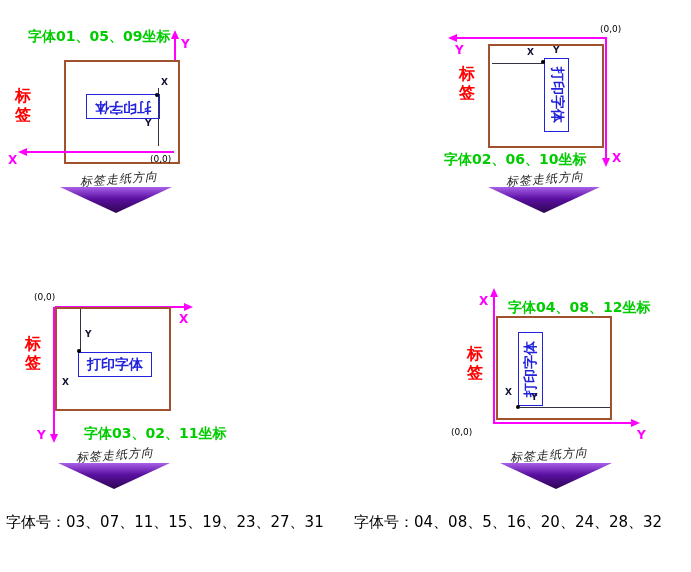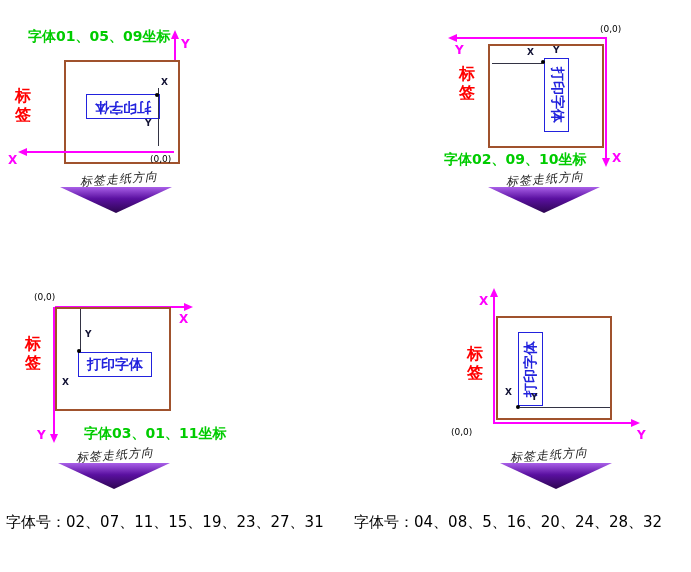--- a/index.html
+++ b/index.html
@@ -74,59 +74,60 @@
   <div class="abs print-box" style="left:544px;top:58px;width:25px;height:74px">
     <span class="txt rot90">打印字体</span>
   </div>
   <div class="abs mini-h" style="left:492px;top:63px;width:50px"></div>
   <div class="abs dot" style="left:541px;top:60px"></div>
   <div class="abs mini-label" style="left:527px;top:48px">X</div>
   <div class="abs mini-label" style="left:553px;top:46px">Y</div>
   <div class="abs axis-v" style="left:605px;top:37px;height:122px"></div>
   <div class="abs arr-down" style="left:602px;top:158px"></div>
   <div class="abs axis-label" style="left:612px;top:152px">X</div>
-  <div class="abs green-title" style="left:444px;top:151px">字体02、09、10坐标</div>
+  <div class="abs green-title" style="left:444px;top:151px">字体02、06、10坐标</div>
   <div class="abs feed-text" style="left:506px;top:171px">标签走纸方向</div>
   <div class="abs feed-arrow" style="left:488px;top:187px"></div>
 
   <div class="abs origin-label" style="left:34px;top:292px">(0,0)</div>
   <div class="abs axis-h" style="left:55px;top:306px;width:130px"></div>
   <div class="abs arr-right" style="left:184px;top:303px"></div>
   <div class="abs axis-label" style="left:179px;top:313px">X</div>
   <div class="abs axis-v" style="left:53px;top:307px;height:128px"></div>
   <div class="abs arr-down" style="left:50px;top:434px"></div>
   <div class="abs axis-label" style="left:37px;top:429px">Y</div>
   <div class="abs label-rect" style="left:55px;top:307px;width:116px;height:104px"></div>
   <div class="abs red-label" style="left:24px;top:334px">标签</div>
   <div class="abs print-box" style="left:78px;top:352px;width:74px;height:25px">
     <span class="txt">打印字体</span>
   </div>
   <div class="abs mini-v" style="left:80px;top:309px;height:43px"></div>
   <div class="abs dot" style="left:77px;top:349px"></div>
   <div class="abs mini-label" style="left:85px;top:330px">Y</div>
   <div class="abs mini-label" style="left:62px;top:378px">X</div>
-  <div class="abs green-title" style="left:84px;top:425px">字体03、01、11坐标</div>
+  <div class="abs green-title" style="left:84px;top:425px">字体03、02、11坐标</div>
   <div class="abs feed-text" style="left:76px;top:447px">标签走纸方向</div>
   <div class="abs feed-arrow" style="left:58px;top:463px"></div>
 
   <div class="abs axis-v" style="left:493px;top:296px;height:127px"></div>
   <div class="abs arr-up" style="left:490px;top:288px"></div>
   <div class="abs axis-label" style="left:479px;top:295px">X</div>
+  <div class="abs green-title" style="left:508px;top:299px">字体04、08、12坐标</div>
   <div class="abs label-rect" style="left:496px;top:316px;width:116px;height:104px"></div>
   <div class="abs red-label" style="left:466px;top:344px">标签</div>
   <div class="abs print-box" style="left:518px;top:332px;width:25px;height:74px">
     <span class="txt rot270">打印字体</span>
   </div>
   <div class="abs mini-h" style="left:520px;top:407px;width:90px"></div>
   <div class="abs dot" style="left:516px;top:405px"></div>
   <div class="abs mini-label" style="left:505px;top:388px">X</div>
   <div class="abs mini-label" style="left:531px;top:393px">Y</div>
   <div class="abs axis-h" style="left:493px;top:422px;width:140px"></div>
   <div class="abs arr-right" style="left:631px;top:419px"></div>
   <div class="abs axis-label" style="left:637px;top:429px">Y</div>
   <div class="abs origin-label" style="left:451px;top:427px">(0,0)</div>
   <div class="abs feed-text" style="left:510px;top:447px">标签走纸方向</div>
   <div class="abs feed-arrow" style="left:500px;top:463px"></div>
 
-  <div class="abs font-line" style="left:6px;top:513px">字体号：02、07、11、15、19、23、27、31</div>
+  <div class="abs font-line" style="left:6px;top:513px">字体号：03、07、11、15、19、23、27、31</div>
   <div class="abs font-line" style="left:354px;top:513px">字体号：04、08、5、16、20、24、28、32</div>
 
 </div>
 
 </body></html>

